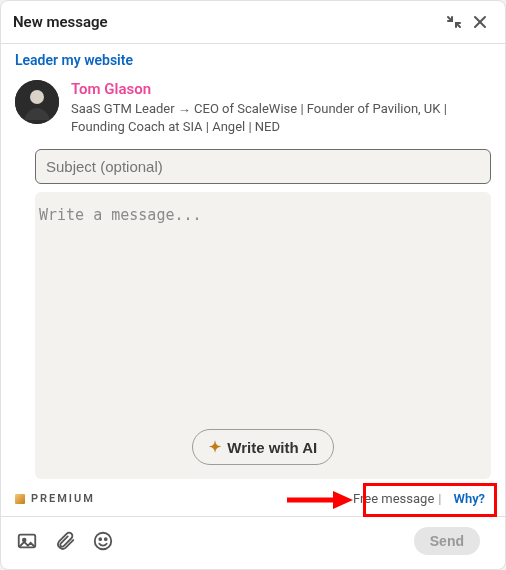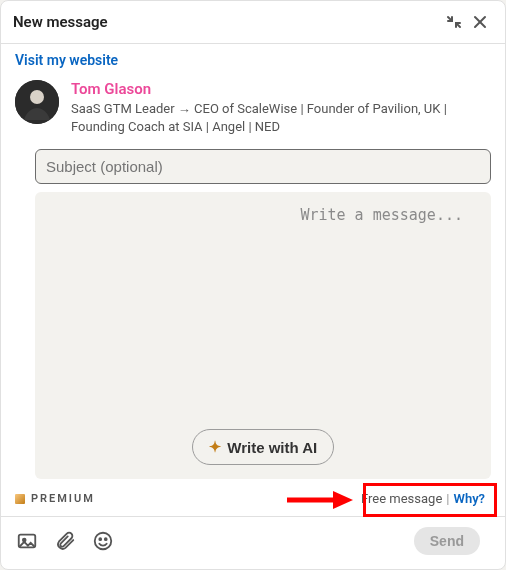--- a/index.html
+++ b/index.html
@@ -10,31 +10,31 @@
   .iconbtn { width: 26px; height: 26px; display: inline-flex; align-items: center; justify-content: center; color: #555; cursor: pointer; }
   .iconbtn svg { width: 16px; height: 16px; }
   .visit { padding: 8px 14px; font-size: 14px; font-weight: 600; color: #0a66c2; text-decoration: none; }
   .recipient { display: flex; padding: 4px 14px 14px 14px; gap: 12px; }
   .avatar { width: 44px; height: 44px; border-radius: 50%; background: #222 center/cover; flex-shrink: 0; }
   .recipient-name { font-size: 15px; font-weight: 600; color: #ec4899; margin-bottom: 2px; }
   .recipient-sub { font-size: 13px; color: #555; line-height: 1.35; }
   .body-area { flex: 1; padding: 0 14px; display: flex; flex-direction: column; gap: 8px; margin-left: 20px; }
   .subject { width: 100%; border: 1px solid #6c6c6c; border-radius: 6px; padding: 8px 10px; font-size: 15px; background: #f3f2ee; color: #666; }
   .msgwrap { flex: 1; position: relative; background: #f3f2ee; border-radius: 6px; display: flex; flex-direction: column; }
-  .msgtext { flex: 1; border: none; background: transparent; padding: 14px 28px; font-size: 15px; resize: none; outline: none; color: #333; text-align: right; }
+  .msgtext { flex: 1; border: none; background: transparent; padding: 14px 4px; font-size: 15px; resize: none; outline: none; color: #333; }
   .msgtext::placeholder { color: #8a8a8a; }
   .ai-btn { align-self: center; margin: 10px auto 14px auto; display: inline-flex; align-items: center; gap: 6px; border: 1px solid #9c9c9c; border-radius: 20px; padding: 8px 16px; font-size: 15px; font-weight: 600; background: #f3f2ee; cursor: pointer; color: #333; }
   .ai-btn .spark { color: #c37d16; font-size: 15px; }
   .premium-row { display: flex; align-items: center; padding: 10px 14px 8px 14px; font-size: 13px; position: relative; }
   .premium-badge { display: inline-flex; align-items: center; letter-spacing: 2px; font-size: 11px; font-weight: 600; color: #555; gap: 6px; }
   .premium-badge .sq { width: 10px; height: 10px; background: linear-gradient(135deg,#f8c77e,#c37d16); border-radius: 1px; }
   .premium-right { margin-left: auto; display: inline-flex; align-items: center; gap: 4px; padding: 2px 6px; }
   .free-msg { color: #555; font-size: 13px; }
   .sep { color: #999; font-size: 13px; }
-  .why { color: #0a66c2; font-weight: 600; font-size: 13px; cursor: pointer; }
+  .why { color: #0a66c2; font-weight: 600; font-size: 13px; cursor: pointer; margin-left: 8px; }
   .highlight-box { position: absolute; border: 3px solid #ff0000; right: 8px; top: 4px; height: 34px; width: 134px; pointer-events: none; }
   .arrow { position: absolute; right: 150px; top: 10px; pointer-events: none; }
   .toolbar { display: flex; align-items: center; padding: 10px 25px 14px 14px; border-top: 1px solid #e0e0e0; gap: 14px; }
   .tool { width: 24px; height: 24px; display: inline-flex; align-items: center; justify-content: center; cursor: pointer; color: #555; }
   .tool svg { width: 22px; height: 22px; }
   .send { margin-left: auto; background: #e5e5e5; color: #999; border: none; border-radius: 16px; padding: 6px 16px; font-size: 14px; font-weight: 600; cursor: default; }
 </style>
 </head>
 <body>
 
@@ -51,21 +51,21 @@
       </svg>
     </span>
     <span class="iconbtn">
       <svg viewBox="0 0 16 16" fill="none" stroke="currentColor" stroke-width="2" stroke-linecap="round">
         <path d="M3 3 L13 13"></path>
           <path d="M13 3 L3 13"></path>
       </svg>
     </span>
   </div>
 
-  <a class="visit" href="#">Visit my website</a>
+  <a class="visit" href="#">Leader my website</a>
 
   <div class="recipient">
     <div class="avatar">
       <svg viewBox="0 0 44 44" width="44" height="44">
           <circle cx="22" cy="22" r="22" fill="#2b2b2b"></circle>
           <circle cx="22" cy="17" r="7" fill="#d9d2c8"></circle>
           <path d="M9 40c2-8 8-12 13-12s11 4 13 12" fill="#3a3a3a"></path>
         </svg>
     </div>
     <div>

